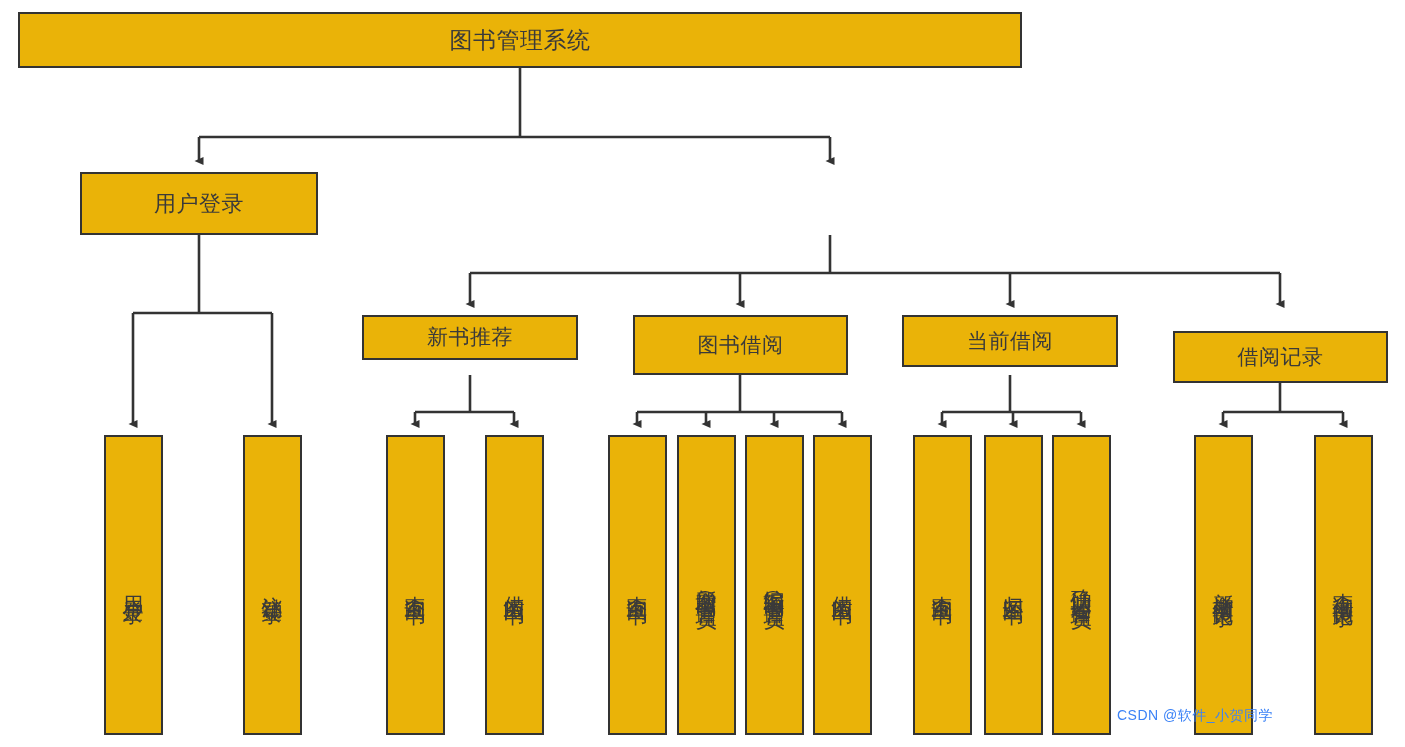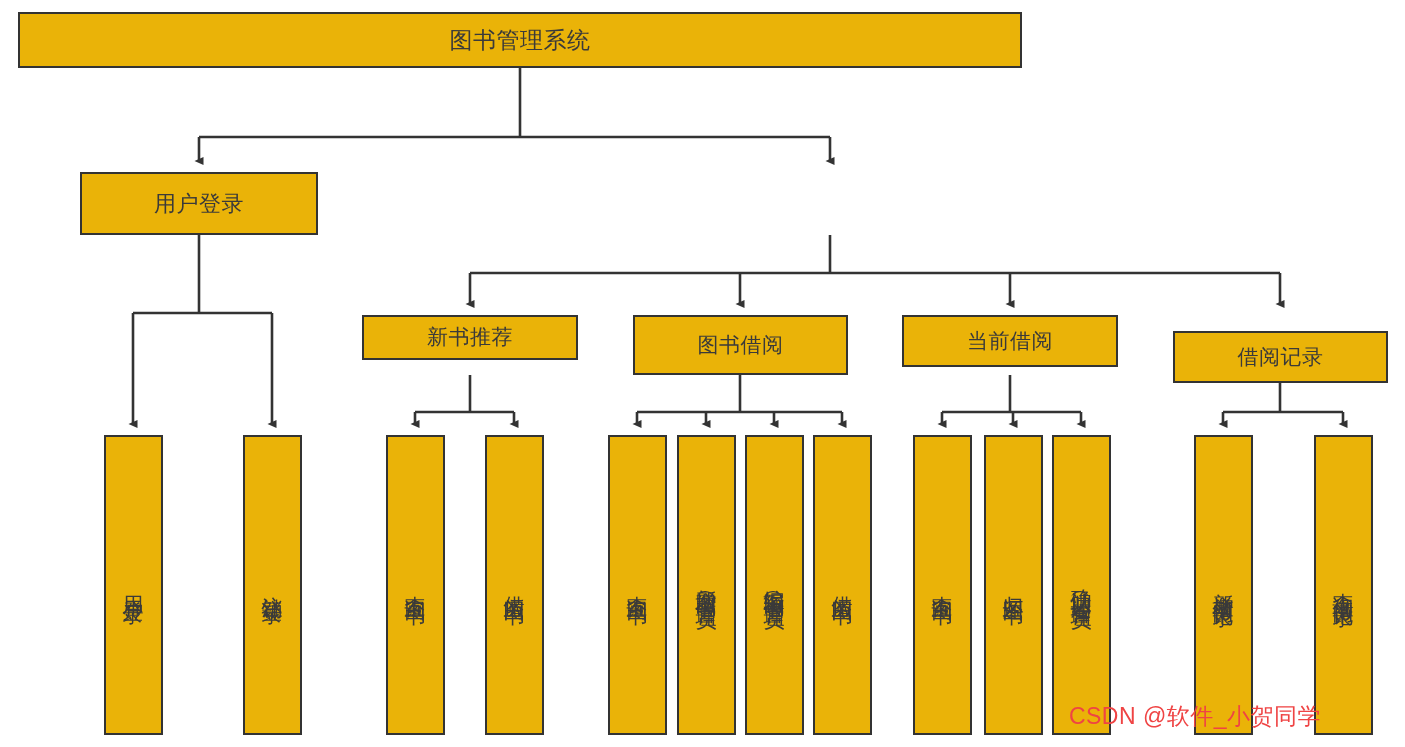--- a/index.html
+++ b/index.html
@@ -57,22 +57,22 @@
     font-size: 23px;
   }
   .node-box.lvl1 .node-label {
     font-size: 22px;
   }
   .node-box.lvl2 .node-label {
     font-size: 21px;
   }
   .watermark {
     position: absolute;
-    color: #ef4444;
-    font-size: 23px;
+    color: #3b82f6;
+    font-size: 14px;
     white-space: nowrap;
     letter-spacing: 0.5px;
     pointer-events: none;
   }
 </style>
 </head>
 <body>
 
 <div id="diagram-root">
 

